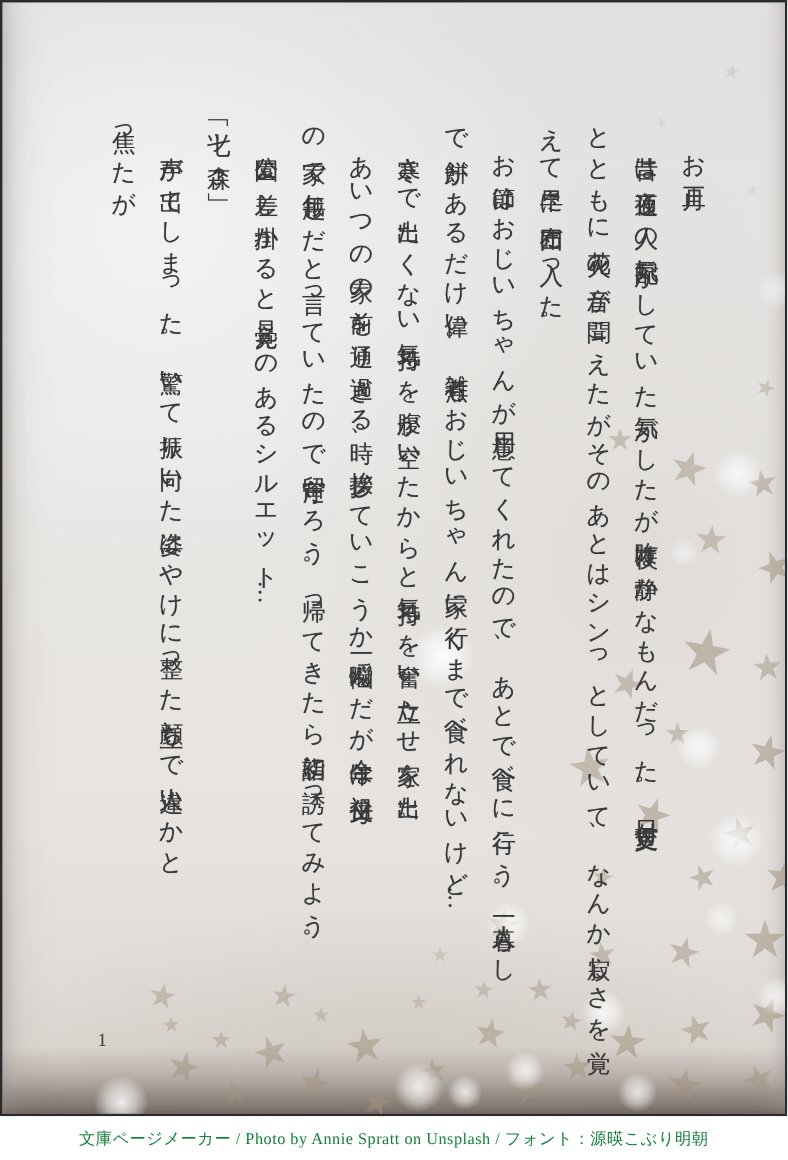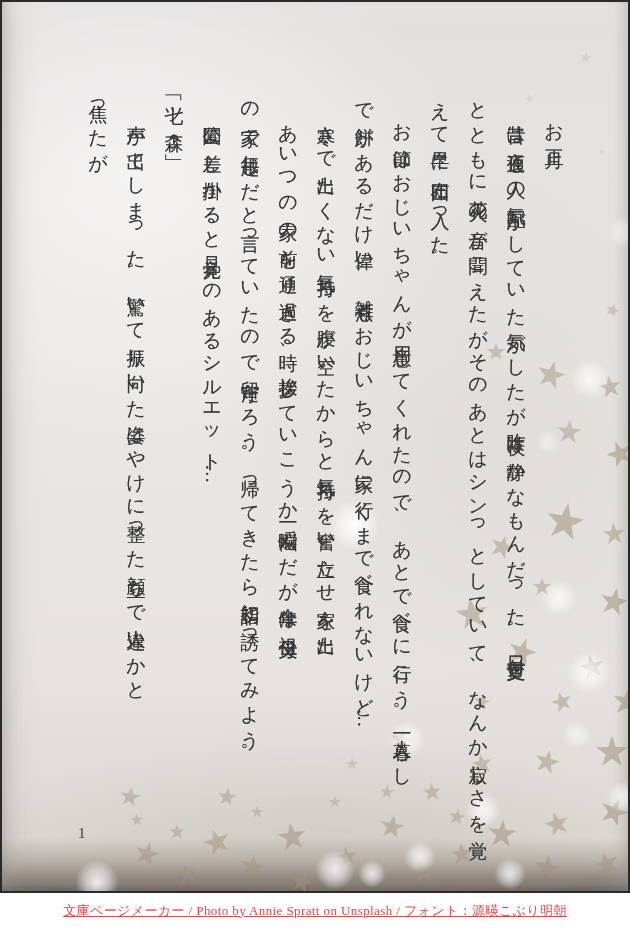--- a/index.html
+++ b/index.html
@@ -32,21 +32,21 @@
   }
   .tline { white-space:pre; }
   .page-number {
     position:absolute; left:76px; top:823px; font-size:15px; color:#3a3a3a;
   }
   
   .footer {
     position:absolute; left:0; top:893px; width:630px; height:35px; background:#ffffff;
     display:flex; align-items:center; justify-content:center;
   }
-  .footer-credit { font-size:13px; color:#ef4444; letter-spacing:0.4px;text-decoration:underline; }
+  .footer-credit { font-size:13px; color:#15803d; letter-spacing:0.4px; }
 </style>
 </head>
 <body>
 
 <div class="canvas">
   <div class="photo">
     <div class="decor-layer">
         <div class="star" style="left: 576.5px; top: 48.5px; width: 13px; height: 13px; background: rgb(162, 147, 127); opacity: 0.2; filter: blur(2px); transform: rotate(10deg);"></div>
         <div class="star" style="left: 521.5px; top: 90.5px; width: 11px; height: 11px; background: rgb(162, 147, 127); opacity: 0.16; filter: blur(2px); transform: rotate(-15deg);"></div>
         <div class="star" style="left: 595px; top: 145px; width: 10px; height: 10px; background: rgb(162, 147, 127); opacity: 0.14; filter: blur(2px); transform: rotate(0deg);"></div>

